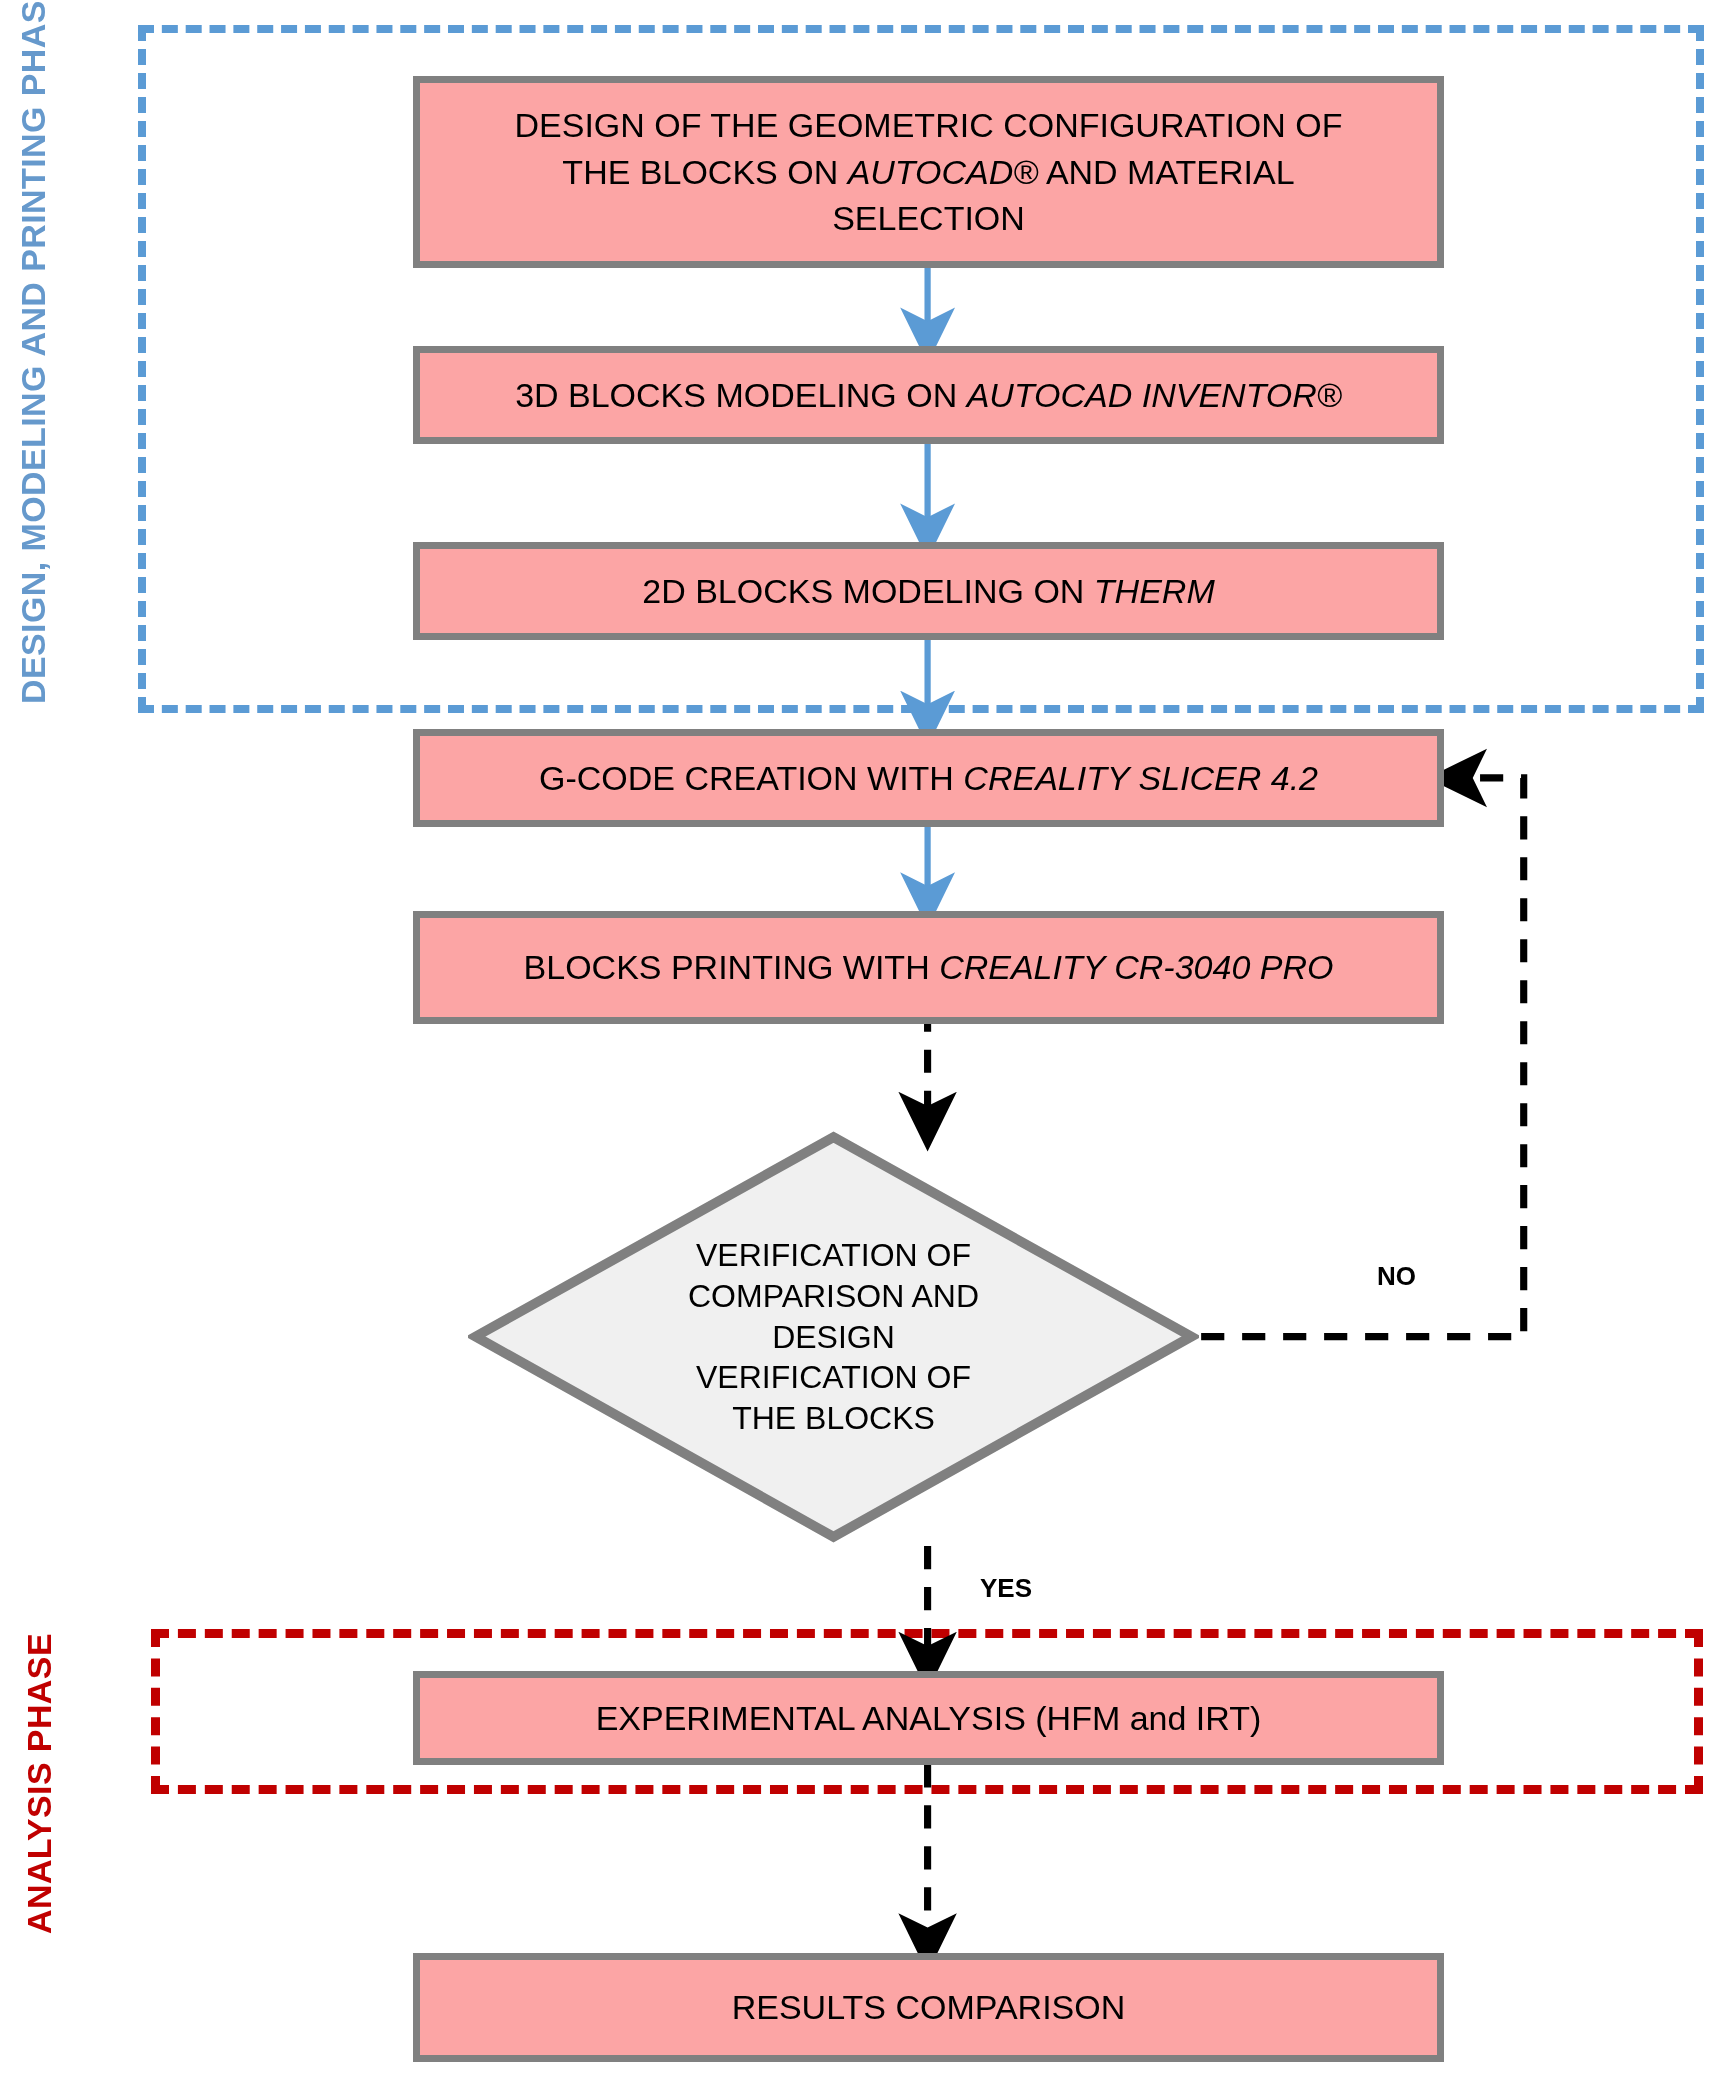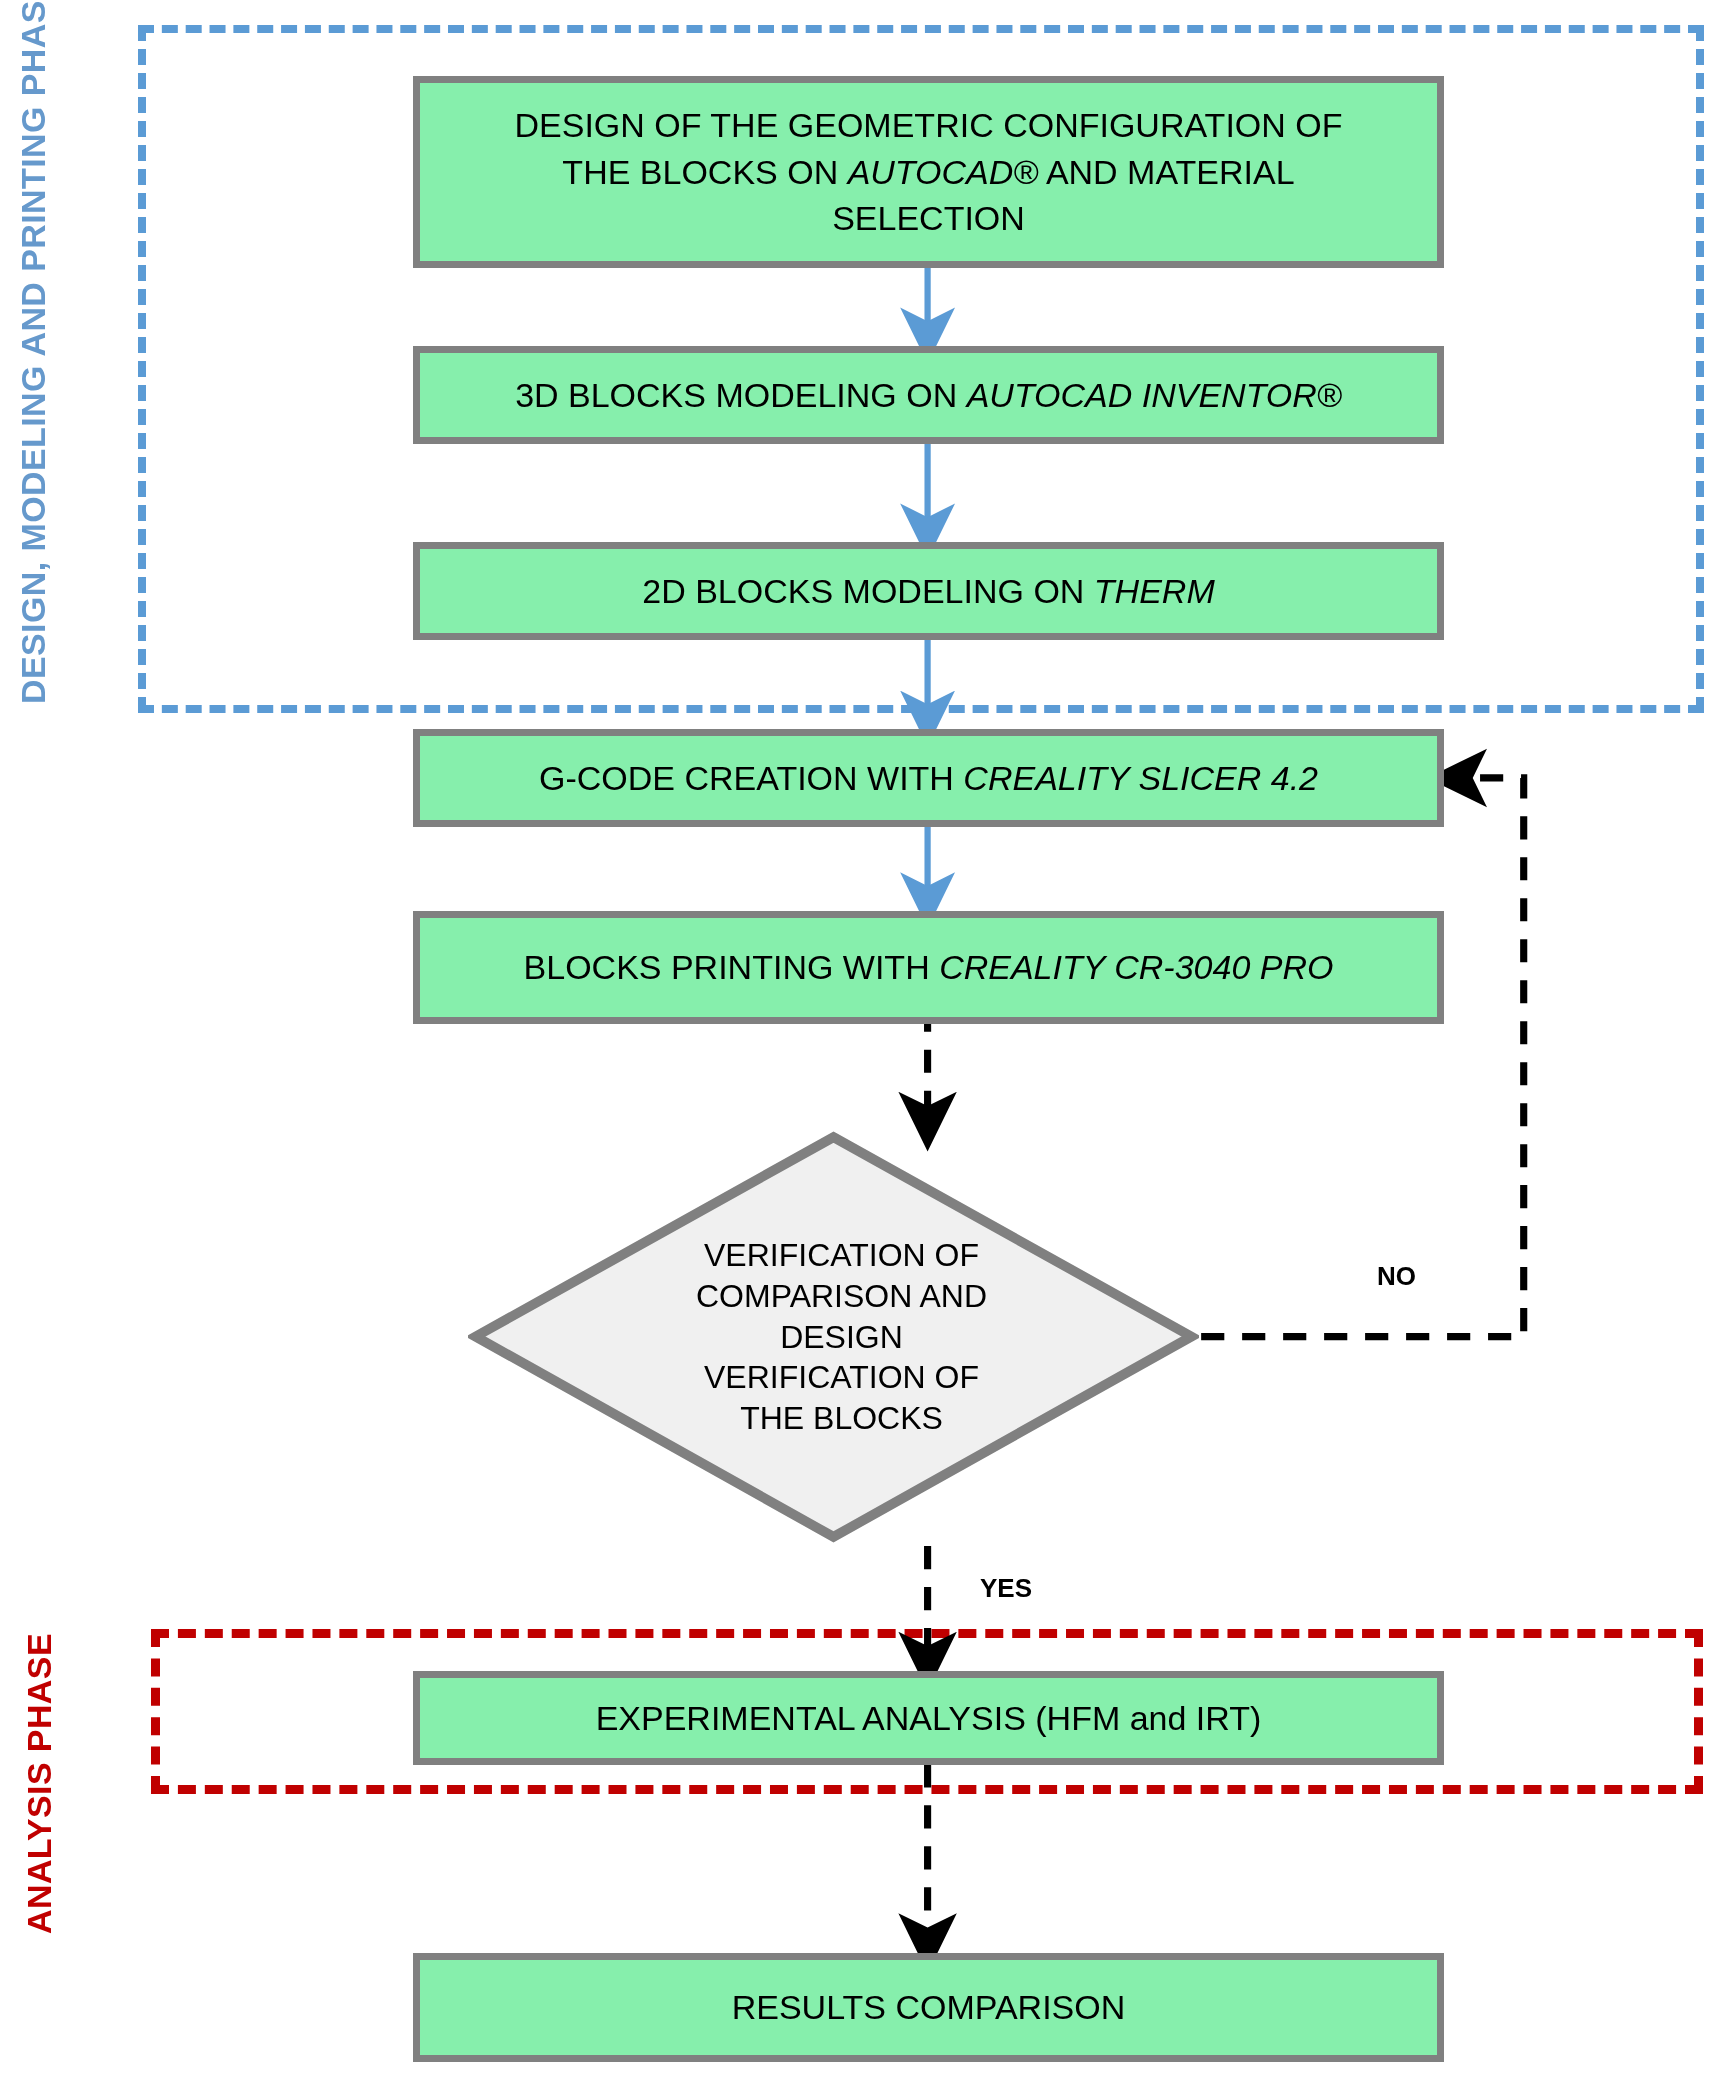--- a/index.html
+++ b/index.html
@@ -59,21 +59,21 @@
     top: 1934px;
     font-size: 34px;
     color: #C00000;
   }
 
   
   .process-box {
     position: absolute;
     box-sizing: border-box;
     border: 7.1px solid #808080;
-    background: #86efac;
+    background: #fca5a5;
     display: flex;
     align-items: center;
     justify-content: center;
     text-align: center;
     color: #000000;
     font-size: 34px;
     line-height: 1.38;
     padding: 5.3px 16px;
   }
   .process-box .txt { display: block; }
@@ -91,21 +91,21 @@
   #diamond-wrap {
     position: absolute;
     left: 468px;
     top: 1130px;
     width: 731px;
     height: 414px;
   }
   #diamond-wrap svg { display: block; }
   #diamond-text {
     position: absolute;
-    left: 8px; top: 0;
+    left: 0; top: 0;
     width: 731px; height: 414px;
     display: flex;
     flex-direction: column;
     align-items: center;
     justify-content: center;
     text-align: center;
     font-size: 32px;
     line-height: 1.28;
     color: #000000;
     pointer-events: none;

